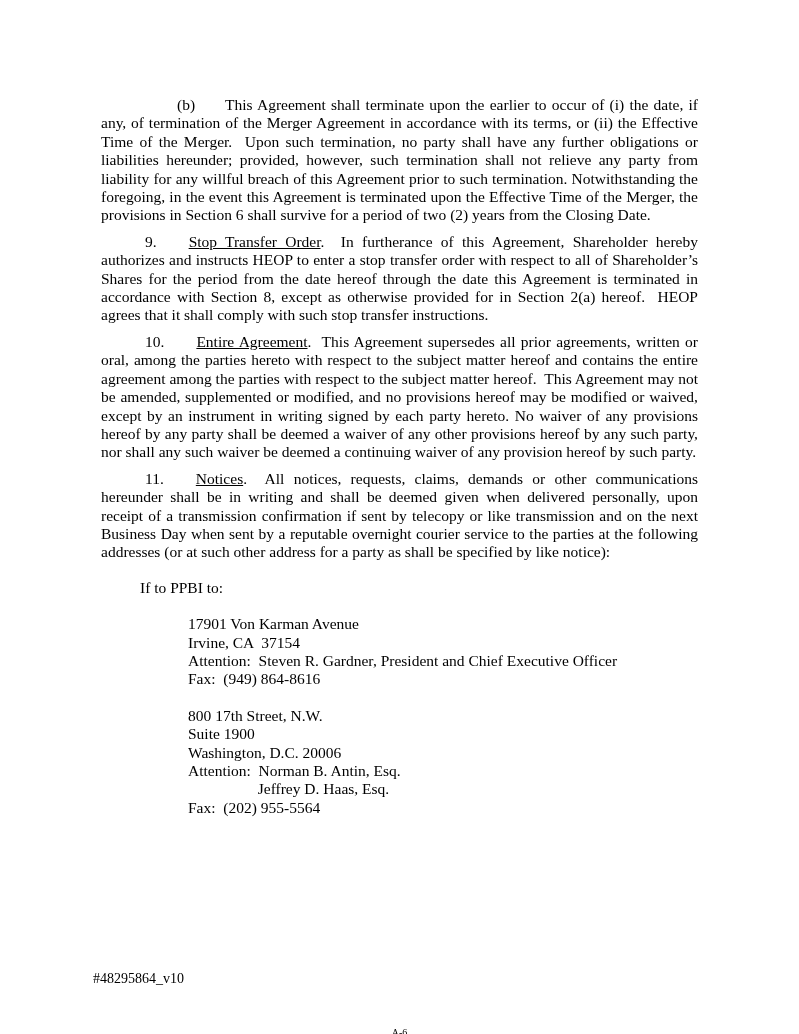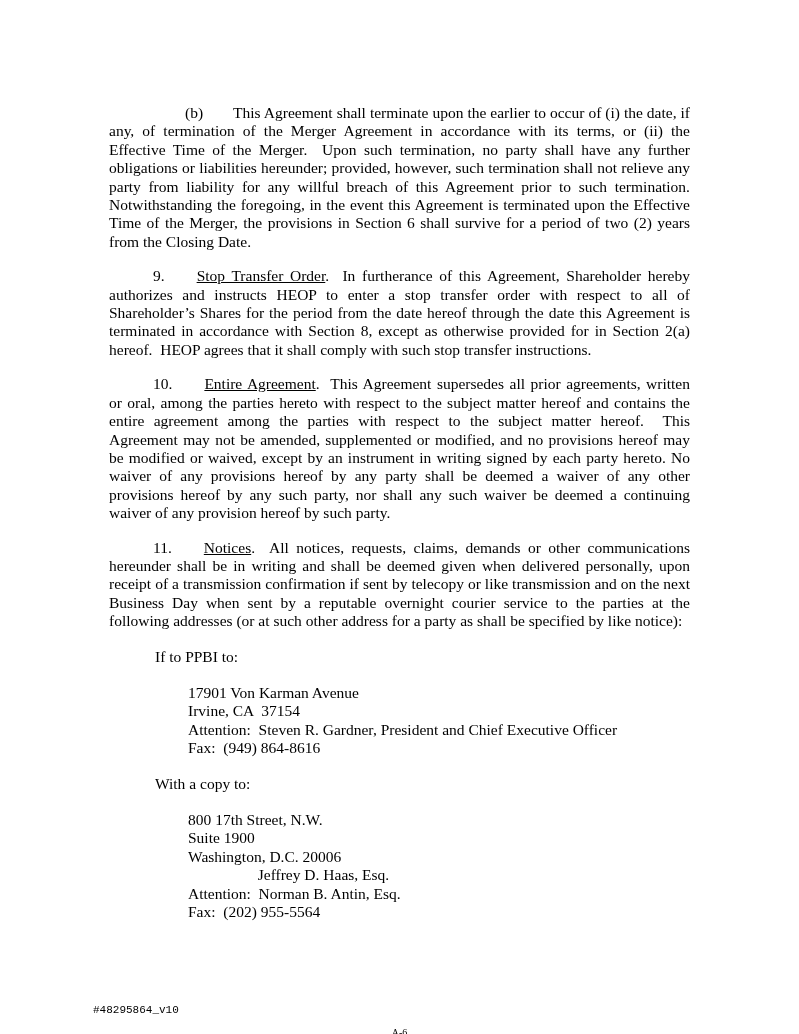--- a/index.html
+++ b/index.html
@@ -4,33 +4,33 @@
 <style>
   html, body { margin: 0; padding: 0; }
   body {
     width: 799px; height: 1034px;
     background: #ffffff; color: #000000;
     font-family: "Liberation Serif", "DejaVu Serif", serif;
     font-size: 15.5px; line-height: 18.4px;
     position: relative; overflow: hidden;
   }
   .content { position: absolute; left: 93px; top: 88px; width: 613px; }
-  p.para { margin: 16px; text-align: justify; }
+  p.para { margin: 8px; text-align: justify; }
   .mt { margin-top: 15px; }
   .para-b { margin-left: 14px; text-indent: 76px; }
   .section { text-indent: 44px; }
   .t { white-space: pre-wrap; }
   .tab { display: inline-block; }
   .tab-b { width: 30px; }
   .tab-s { width: 32px; }
   .u { text-decoration: underline; }
-  .intro { margin-top: 17px; margin-left: 62px; }
+  .intro { margin-top: 17px; margin-left: 47px; }
   .addr { margin-top: 18px; margin-left: 95px; }
   .addr .line { white-space: pre-wrap; }
-  .footer-id { position: absolute; left: 93px; top: 1004px; font-size: 11px; line-height: 13px; font-family: Liberation Mono, monospace; }
+  .footer-id { position: absolute; left: 93px; top: 972px; font-size: 14px; line-height: 13px; }
   .footer-page { position: absolute; left: 0; top: 988px; width: 100%; text-align: center; font-size: 10px; margin-top: 36px; }
 </style>
 </head>
 <body>
 
 <div class="content">
 
   <p class="para para-b"><span class="t">(b)</span><span class="tab tab-b"></span><span class="t">This Agreement shall terminate upon the earlier to occur of (i) the date, if any, of termination of the Merger Agreement in accordance with its terms, or (ii) the Effective Time of the Merger.  Upon such termination, no party shall have any further obligations or liabilities hereunder; provided, however, such termination shall not relieve any party from liability for any willful breach of this Agreement prior to such termination. Notwithstanding the foregoing, in the event this Agreement is terminated upon the Effective Time of the Merger, the provisions in Section 6 shall survive for a period of two (2) years from the Closing Date.</span></p>
 
   <p class="para section mt"><span class="t">9.</span><span class="tab tab-s"></span><span class="t u">Stop Transfer Order</span><span class="t">.  In furtherance of this Agreement, Shareholder hereby authorizes and instructs HEOP to enter a stop transfer order with respect to all of Shareholder’s Shares for the period from the date hereof through the date this Agreement is terminated in accordance with Section 8, except as otherwise provided for in Section 2(a) hereof.  HEOP agrees that it shall comply with such stop transfer instructions.</span></p>
@@ -41,27 +41,26 @@
 
   <div class="intro">If to PPBI to:</div>
 
   <div class="addr">
     <div class="line">17901 Von Karman Avenue</div>
     <div class="line">Irvine, CA  37154</div>
     <div class="line">Attention:  Steven R. Gardner, President and Chief Executive Officer</div>
     <div class="line">Fax:  (949) 864-8616</div>
   </div>
 
-  <div class="intro">With a copy to:</div>
 
   <div class="addr">
     <div class="line">800 17th Street, N.W.</div>
     <div class="line">Suite 1900</div>
     <div class="line">Washington, D.C. 20006</div>
+    <div class="line">Attention:  Norman B. Antin, Esq.</div>
     <div class="line">                  Jeffrey D. Haas, Esq.</div>
-    <div class="line">Attention:  Norman B. Antin, Esq.</div>
     <div class="line">Fax:  (202) 955-5564</div>
   </div>
 
 </div>
 
 <div class="footer-id">#48295864_v10</div>
 <div class="footer-page">A-6</div>
 
 </body></html>

